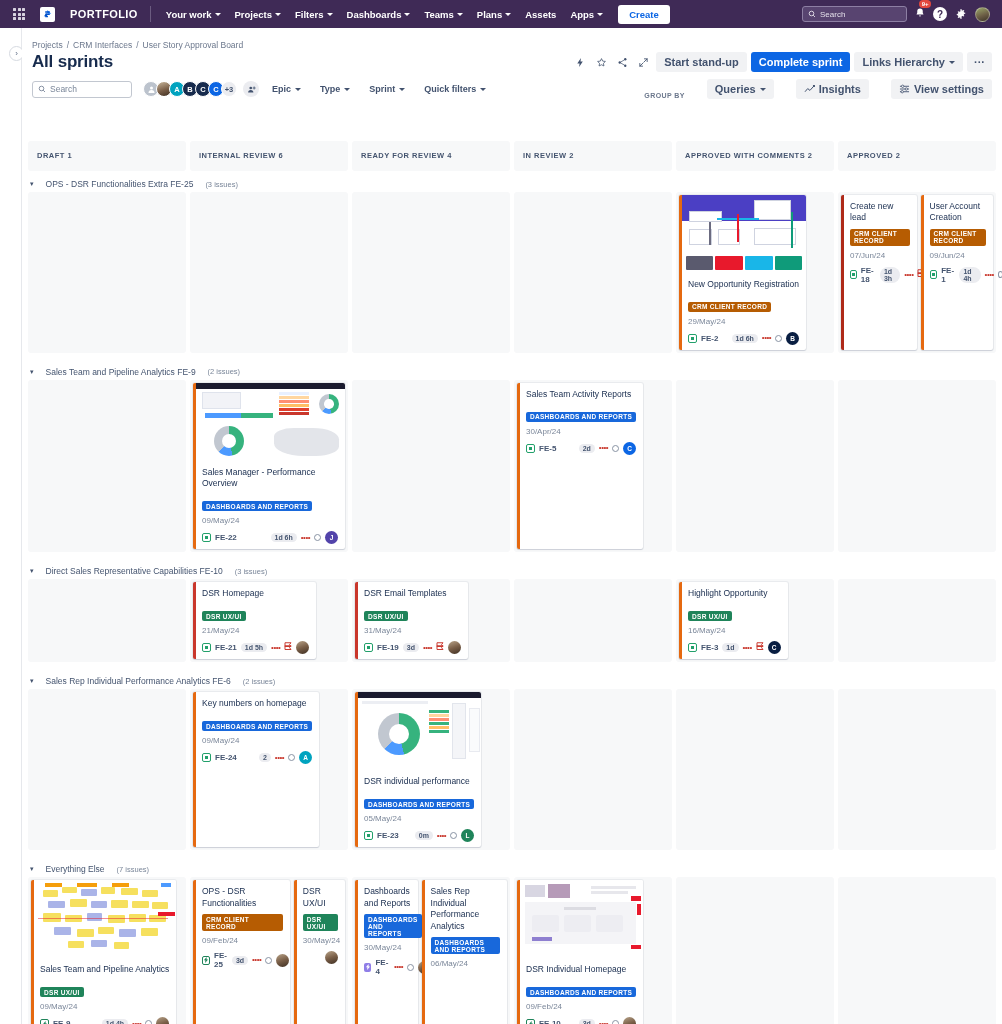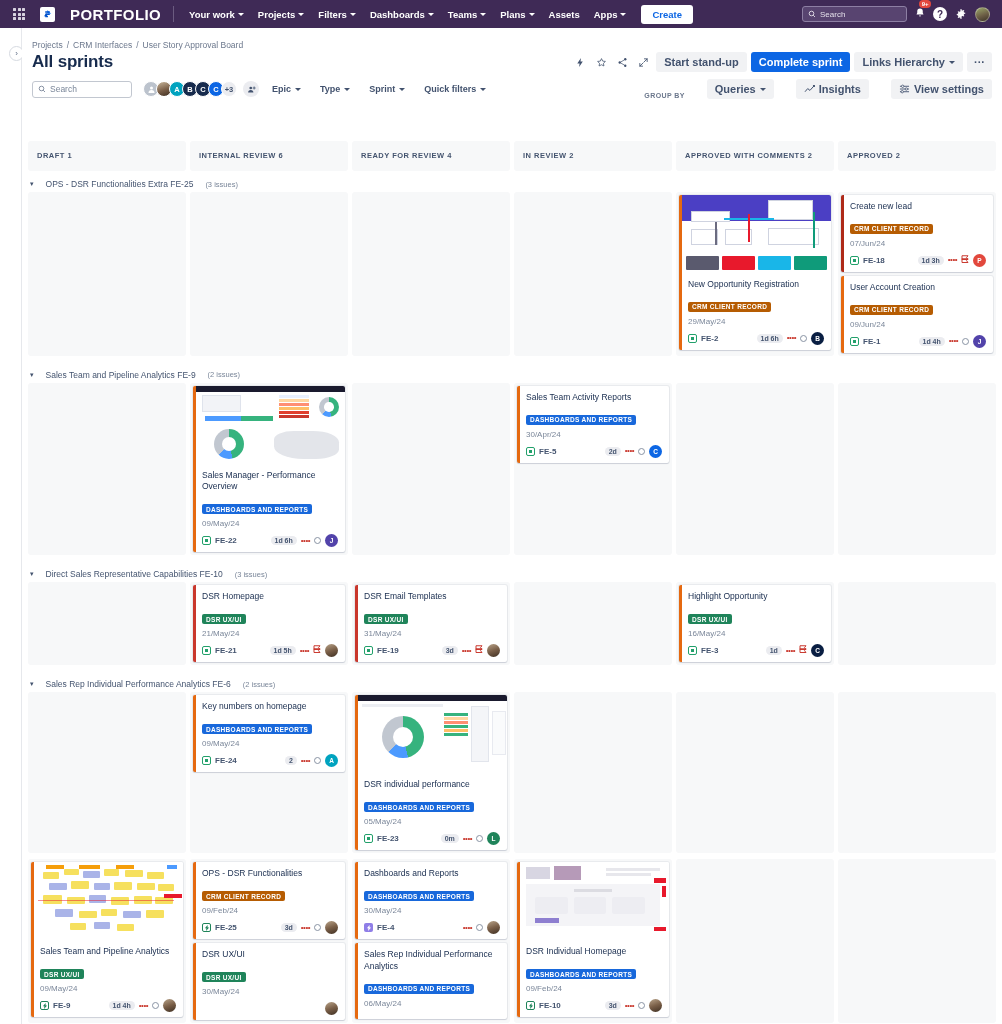--- a/index.html
+++ b/index.html
@@ -10,21 +10,21 @@
   .topnav { height:28px; background:#3f2a56; display:flex; align-items:center;
             padding:0 8px; gap:0; position:relative; }
   .tn-icon { width:22px; height:22px; display:flex; align-items:center; justify-content:center;
              color:#fff; flex:0 0 auto; }
   .grid-ico { display:grid; grid-template-columns:repeat(3,3px); grid-template-rows:repeat(3,3px);
               gap:1.5px; }
   .grid-ico i { background:#d8d3e0; width:3px; height:3px; border-radius:.5px; display:block; }
   .brandbox { width:15px; height:15px; background:#fff; border-radius:2px;
               display:flex; align-items:center; justify-content:center; }
   .brandbox svg { width:11px; height:11px; }
-  .tn-portfolio { color:#fff; font-size:15px; font-weight:700; letter-spacing:.4px; margin:0 12px 0 12px; }
+  .tn-portfolio { color:#fff; font-size:11px; font-weight:700; letter-spacing:.4px; margin:0 12px 0 12px; }
   .tn-sep { width:1px; height:16px; background:#6b5b80; margin-right:8px; }
   .tn-item { color:#fff; font-size:9.5px; font-weight:700; padding:6px 7px; white-space:nowrap;
              display:flex; align-items:center; gap:3px; position:relative; }
   .tn-item.active::after { content:""; position:absolute; left:4px; right:4px; bottom:-6px;
              height:2px; background:#fff; }
   .caret { border-left:3px solid transparent; border-right:3px solid transparent;
            border-top:3.5px solid currentColor; display:inline-block; }
   .create-btn { background:#fff; color:#0c66e4; font-size:9.5px; font-weight:700;
                 border-radius:3px; padding:4px 11px; margin-left:8px; }
   .tn-right { margin-left:auto; display:flex; align-items:center; gap:7px; padding-right:4px; }
@@ -81,21 +81,21 @@
            padding:0 0 0 0; }
   .colheads { display:flex; gap:4px; padding:0 6px; }
   .colhead { flex:1 1 0; background:#f7f8f9; border-radius:3px; padding:10px 9px;
              font-size:7.5px; font-weight:700; color:#44546f; letter-spacing:.5px; height:30px; }
   .swimlane-hdr { display:flex; align-items:center; gap:12px; padding:8px 0 3px 8px;
              font-size:8.5px; color:#44546f; }
   .swimlane-hdr .cnt { font-size:7.5px; color:#7a8699; }
   .chev { font-size:7px; color:#44546f; }
   .lane { display:flex; gap:4px; padding:0 6px 6px 6px; align-items:stretch; }
   .cell { flex:1 1 0; background:#f7f8f9; border-radius:3px; padding:3px; display:flex;
-          flex-direction:column; gap:4px; min-width:0; }
+          flex-direction:row; gap:4px; min-width:0; }
 
   
   .card { background:#fff; border-radius:2px; border-left:3px solid #e56910;
           box-shadow:0 0 0 1px rgba(9,30,66,.06), 0 1px 1px rgba(9,30,66,.13);
           padding:6px 7px 5px 6px; min-width:0; }
   .card.b-red   { border-left-color:#ae2a19; }
   .card.b-crim  { border-left-color:#c9372c; }
   .card.b-org   { border-left-color:#e56910; }
   .card.thumbwrap { padding:0; overflow:hidden; }
   .card .thumb { height:78px; width:100%; position:relative; overflow:hidden; }
@@ -641,20 +641,25 @@
                     <span class="dots">••••</span>
                     <span class="ring"></span>
                     <span class="cav" style="background: rgb(31, 132, 90);">L</span>
                   </div>
                 </div></div>
             </div>
           </div>
           <div class="cell"></div>
           <div class="cell"></div>
           <div class="cell"></div>
+        </div>
+        <div class="swimlane-hdr">
+          <span class="chev">▾</span>
+          <span>Everything Else</span>
+          <span class="cnt">(7 issues)</span>
         </div>
         <div class="lane">
           <div class="cell">
             <div class="card b-org thumbwrap">
               <div class="thumb th-sticky">
                 <div class="note" style="left:6%;top:12%;width:11%;height:9%;background:#f6e05e"></div>
                 <div class="note" style="left:20%;top:8%;width:10%;height:8%;background:#f6e05e"></div>
                 <div class="note" style="left:33%;top:11%;width:11%;height:9%;background:#aab4e8"></div>
                 <div class="note" style="left:47%;top:9%;width:10%;height:8%;background:#f6e05e"></div>
                 <div class="note" style="left:61%;top:10%;width:12%;height:9%;background:#f6e05e"></div>

